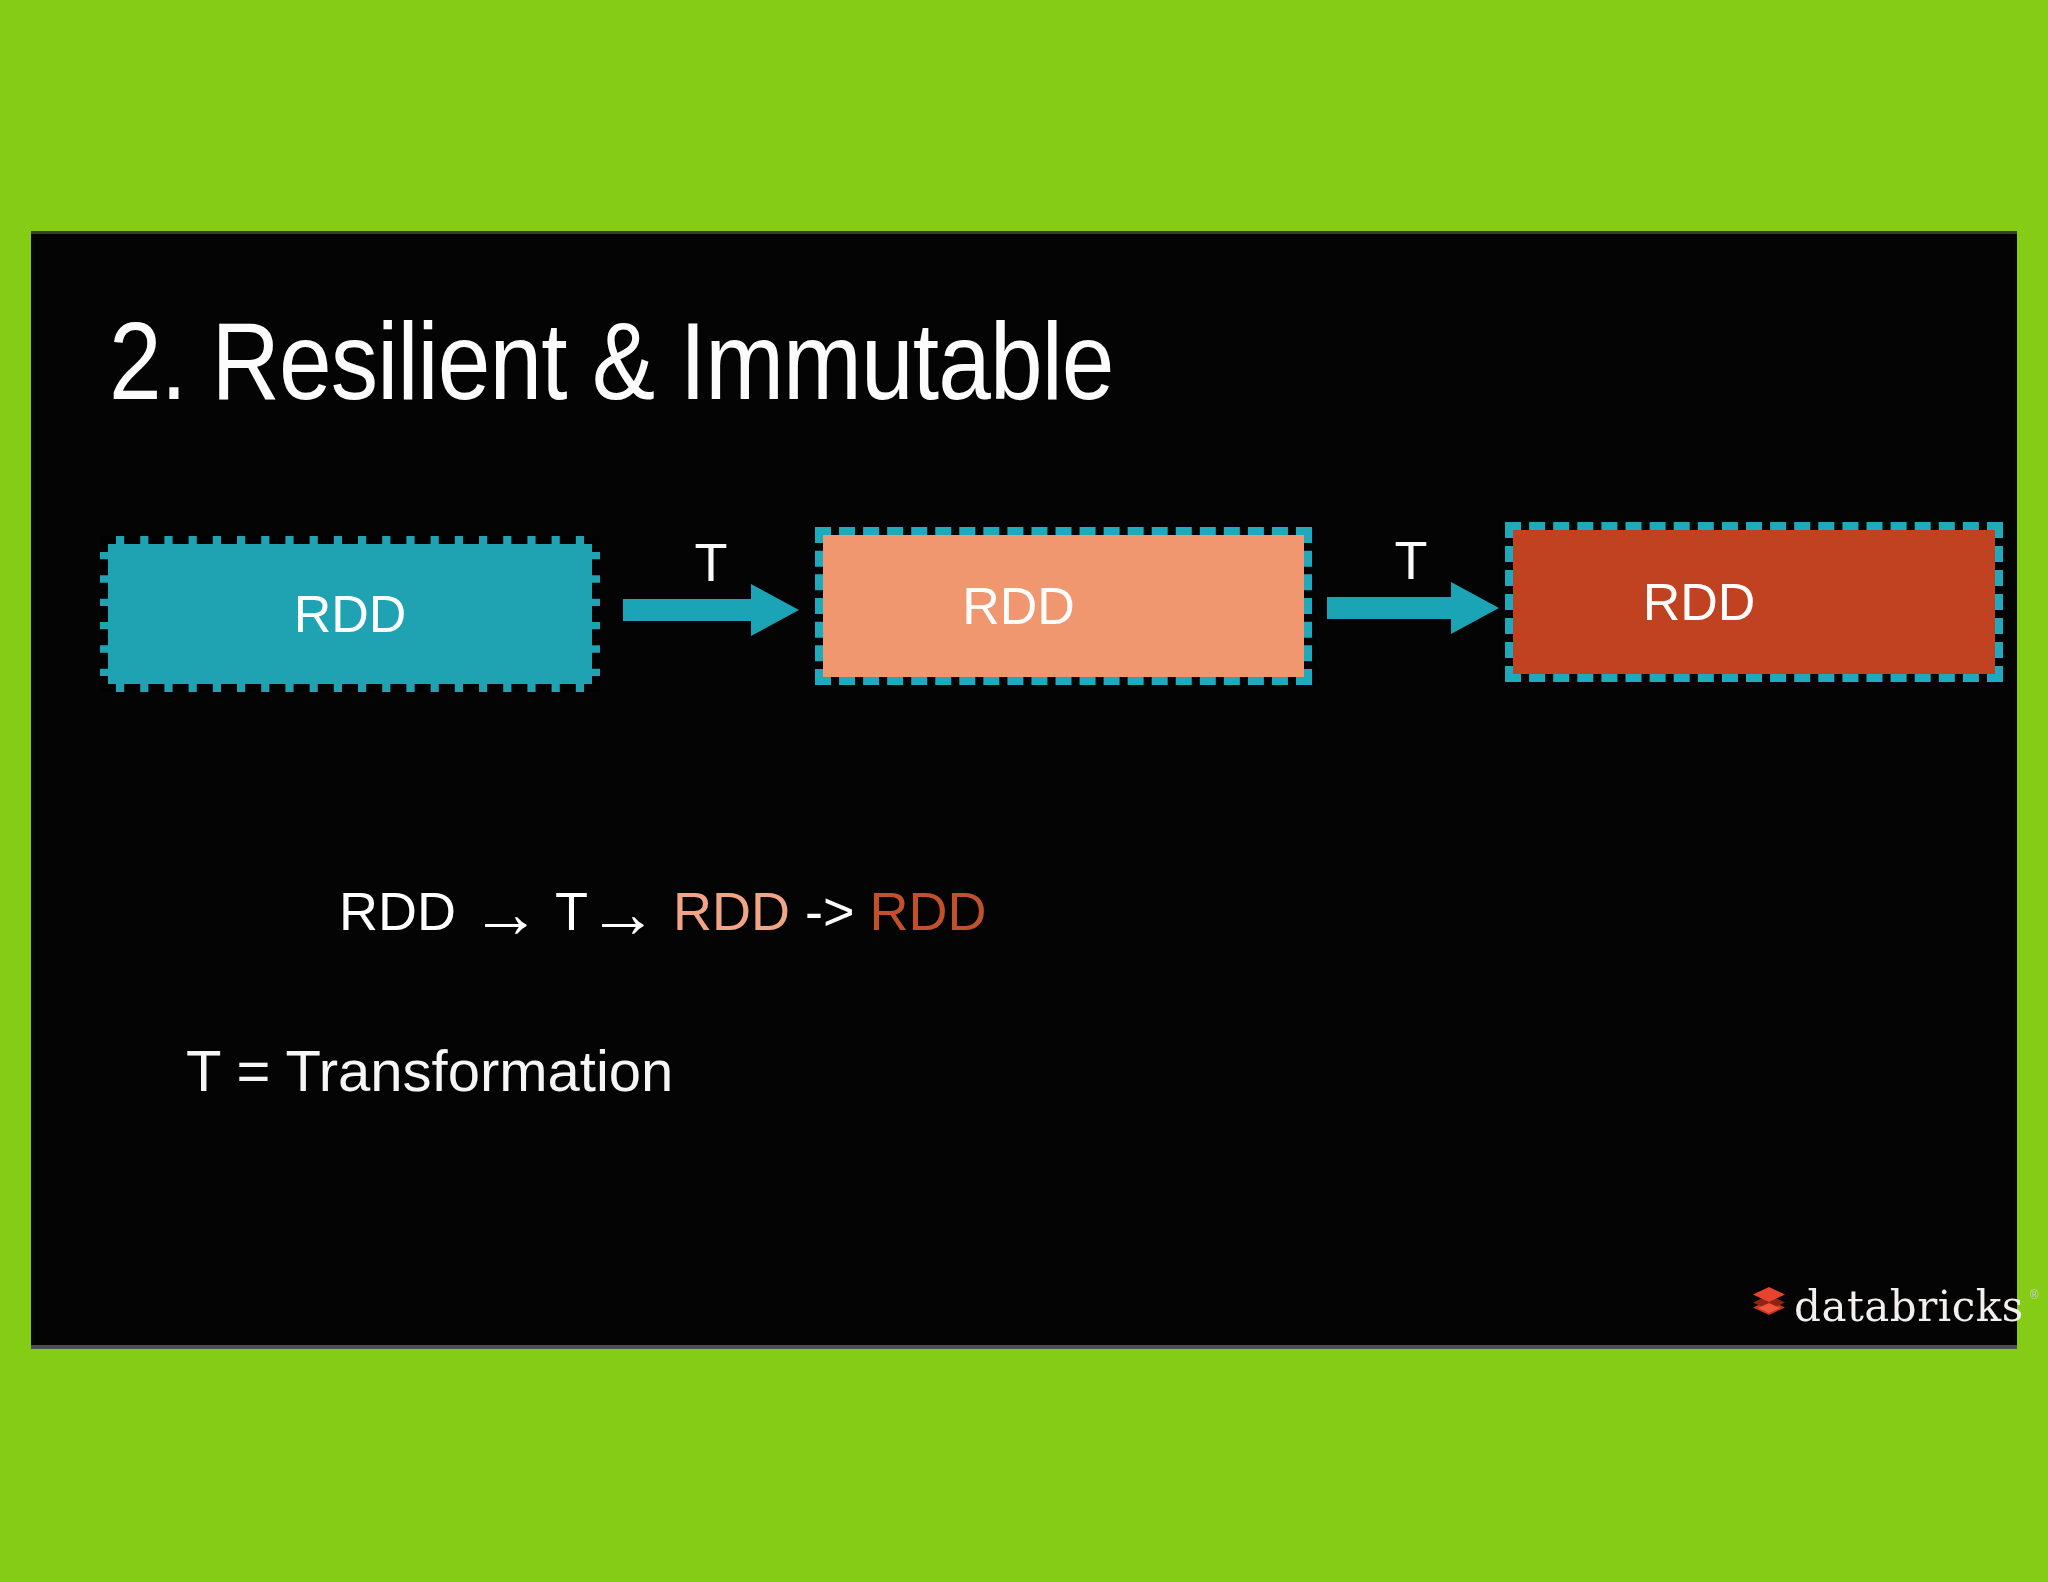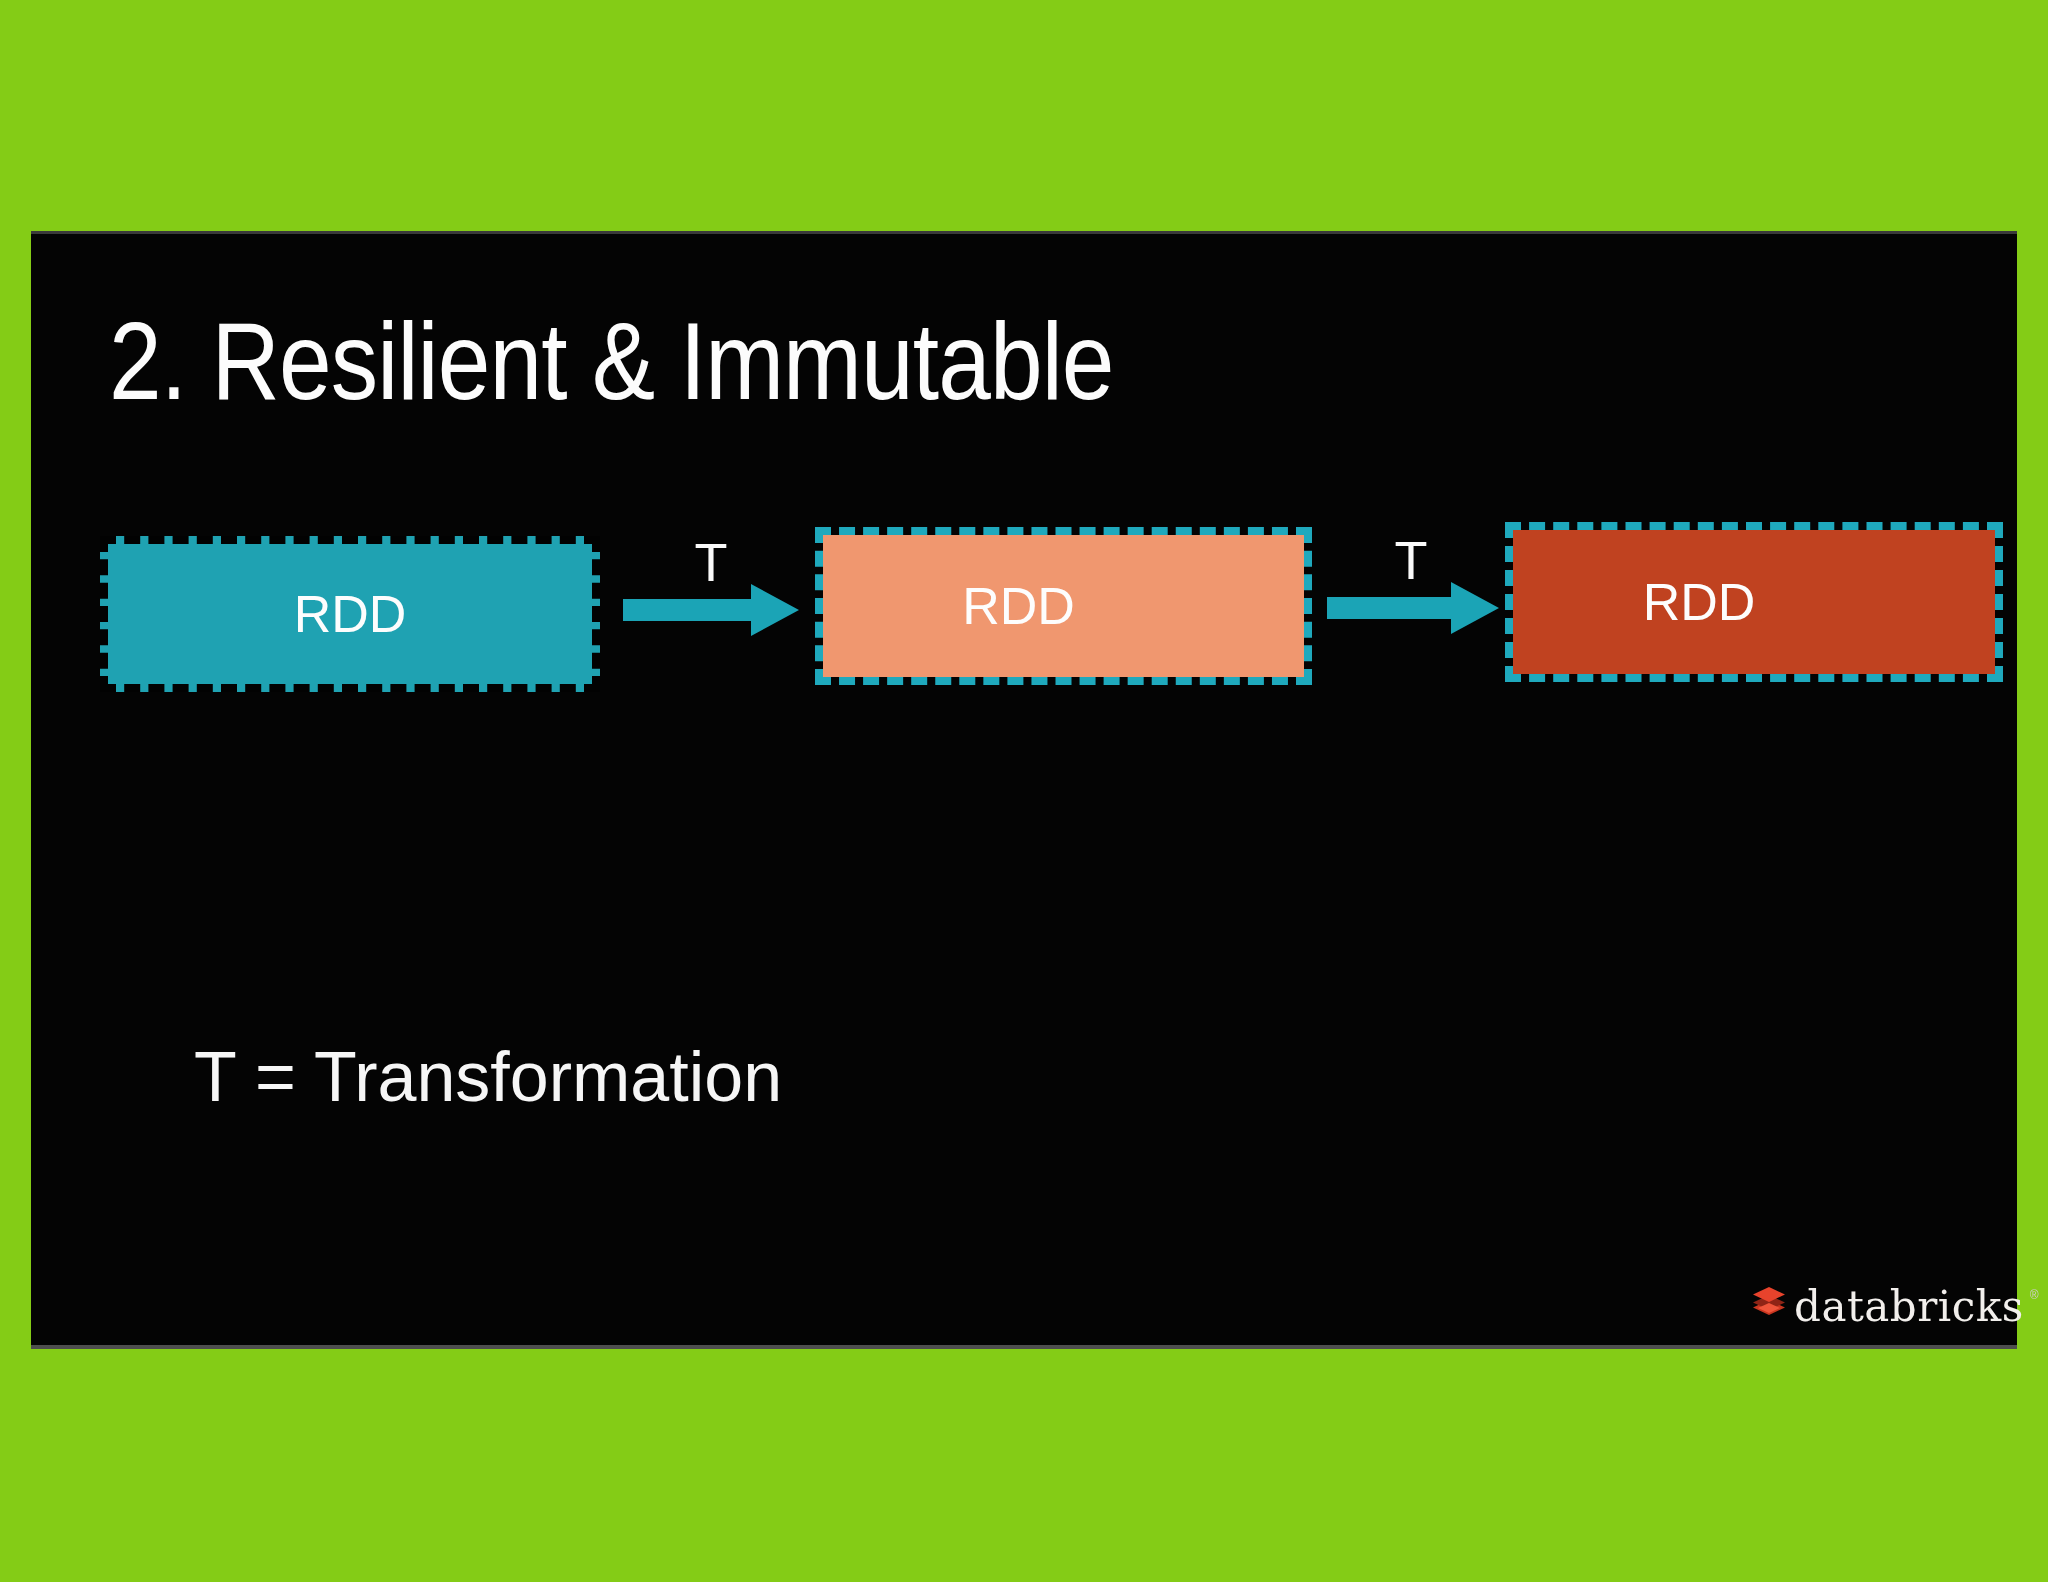--- a/index.html
+++ b/index.html
@@ -25,21 +25,21 @@
   .arrow-1{left:592px;top:350px;}
   .arrow-2{left:1296px;top:348px;}
   .t-label{position:absolute;width:60px;text-align:center;color:#fafafa;font-size:54px;line-height:1;}
   .t-1{left:650px;top:301px;}
   .t-2{left:1350px;top:299px;}
   .equation{position:absolute;left:308px;top:642px;font-size:54px;line-height:70px;
             color:#ffffff;white-space:pre;}
   .eq-arrow{font-size:70px;vertical-align:-7px;line-height:0;}
   .eq-rdd-salmon{color:#f2a487;}
   .eq-rdd-orange{color:#c1512b;}
-  .legend{position:absolute;left:163px;top:808px;color:#f6f6f6;font-size:70px;line-height:1;white-space:pre;}
+  .legend{position:absolute;left:155px;top:808px;color:#f6f6f6;font-size:58px;line-height:1;white-space:pre;}
   .brand{position:absolute;left:1719px;top:1052px;display:flex;align-items:flex-start;gap:6px;}
   .brand-text{font-family:"DejaVu Serif","Liberation Serif",serif;color:#f2efec;font-size:42px;
               line-height:1;letter-spacing:0.5px;}
   .brand-reg{color:#cfcccc;font-size:12px;align-self:flex-start;margin-top:2px;}
 </style>
 </head>
 <body>
 
 <div class="page">
   <div class="slide">
@@ -61,20 +61,21 @@
     <span class="t-label t-1">T</span>
     <svg class="block-arrow arrow-1" width="176" height="52" viewBox="0 0 176 52">
       <polygon points="0,15 128,15 128,0 176,26 128,52 128,37 0,37" fill="#1ba4b6"></polygon>
     </svg>
 
     <span class="t-label t-2">T</span>
     <svg class="block-arrow arrow-2" width="172" height="52" viewBox="0 0 172 52">
       <polygon points="0,15 124,15 124,0 172,26 124,52 124,37 0,37" fill="#1ba4b6"></polygon>
     </svg>
 
+    <div class="equation"><span>RDD </span><span class="eq-arrow">→</span><span> T</span><span class="eq-arrow">→</span><span class="eq-rdd-salmon"> RDD</span><span> -&gt; </span><span class="eq-rdd-orange">RDD</span></div>
 
     <div class="legend">T = Transformation</div>
 
     <div class="brand">
       <svg width="38" height="34" viewBox="0 0 38 34">
         <polygon points="19,14 35,21.5 19,29 3,21.5" fill="#c93620"></polygon>
         <polygon points="19,9 35,16.5 19,24 3,16.5" fill="#8f2416"></polygon>
         <polygon points="19,1 35,8.5 19,16 3,8.5" fill="#e8432c"></polygon>
         <polygon points="19,17 30,22 19,27 8,22" fill="#ef553b"></polygon>
       </svg>

